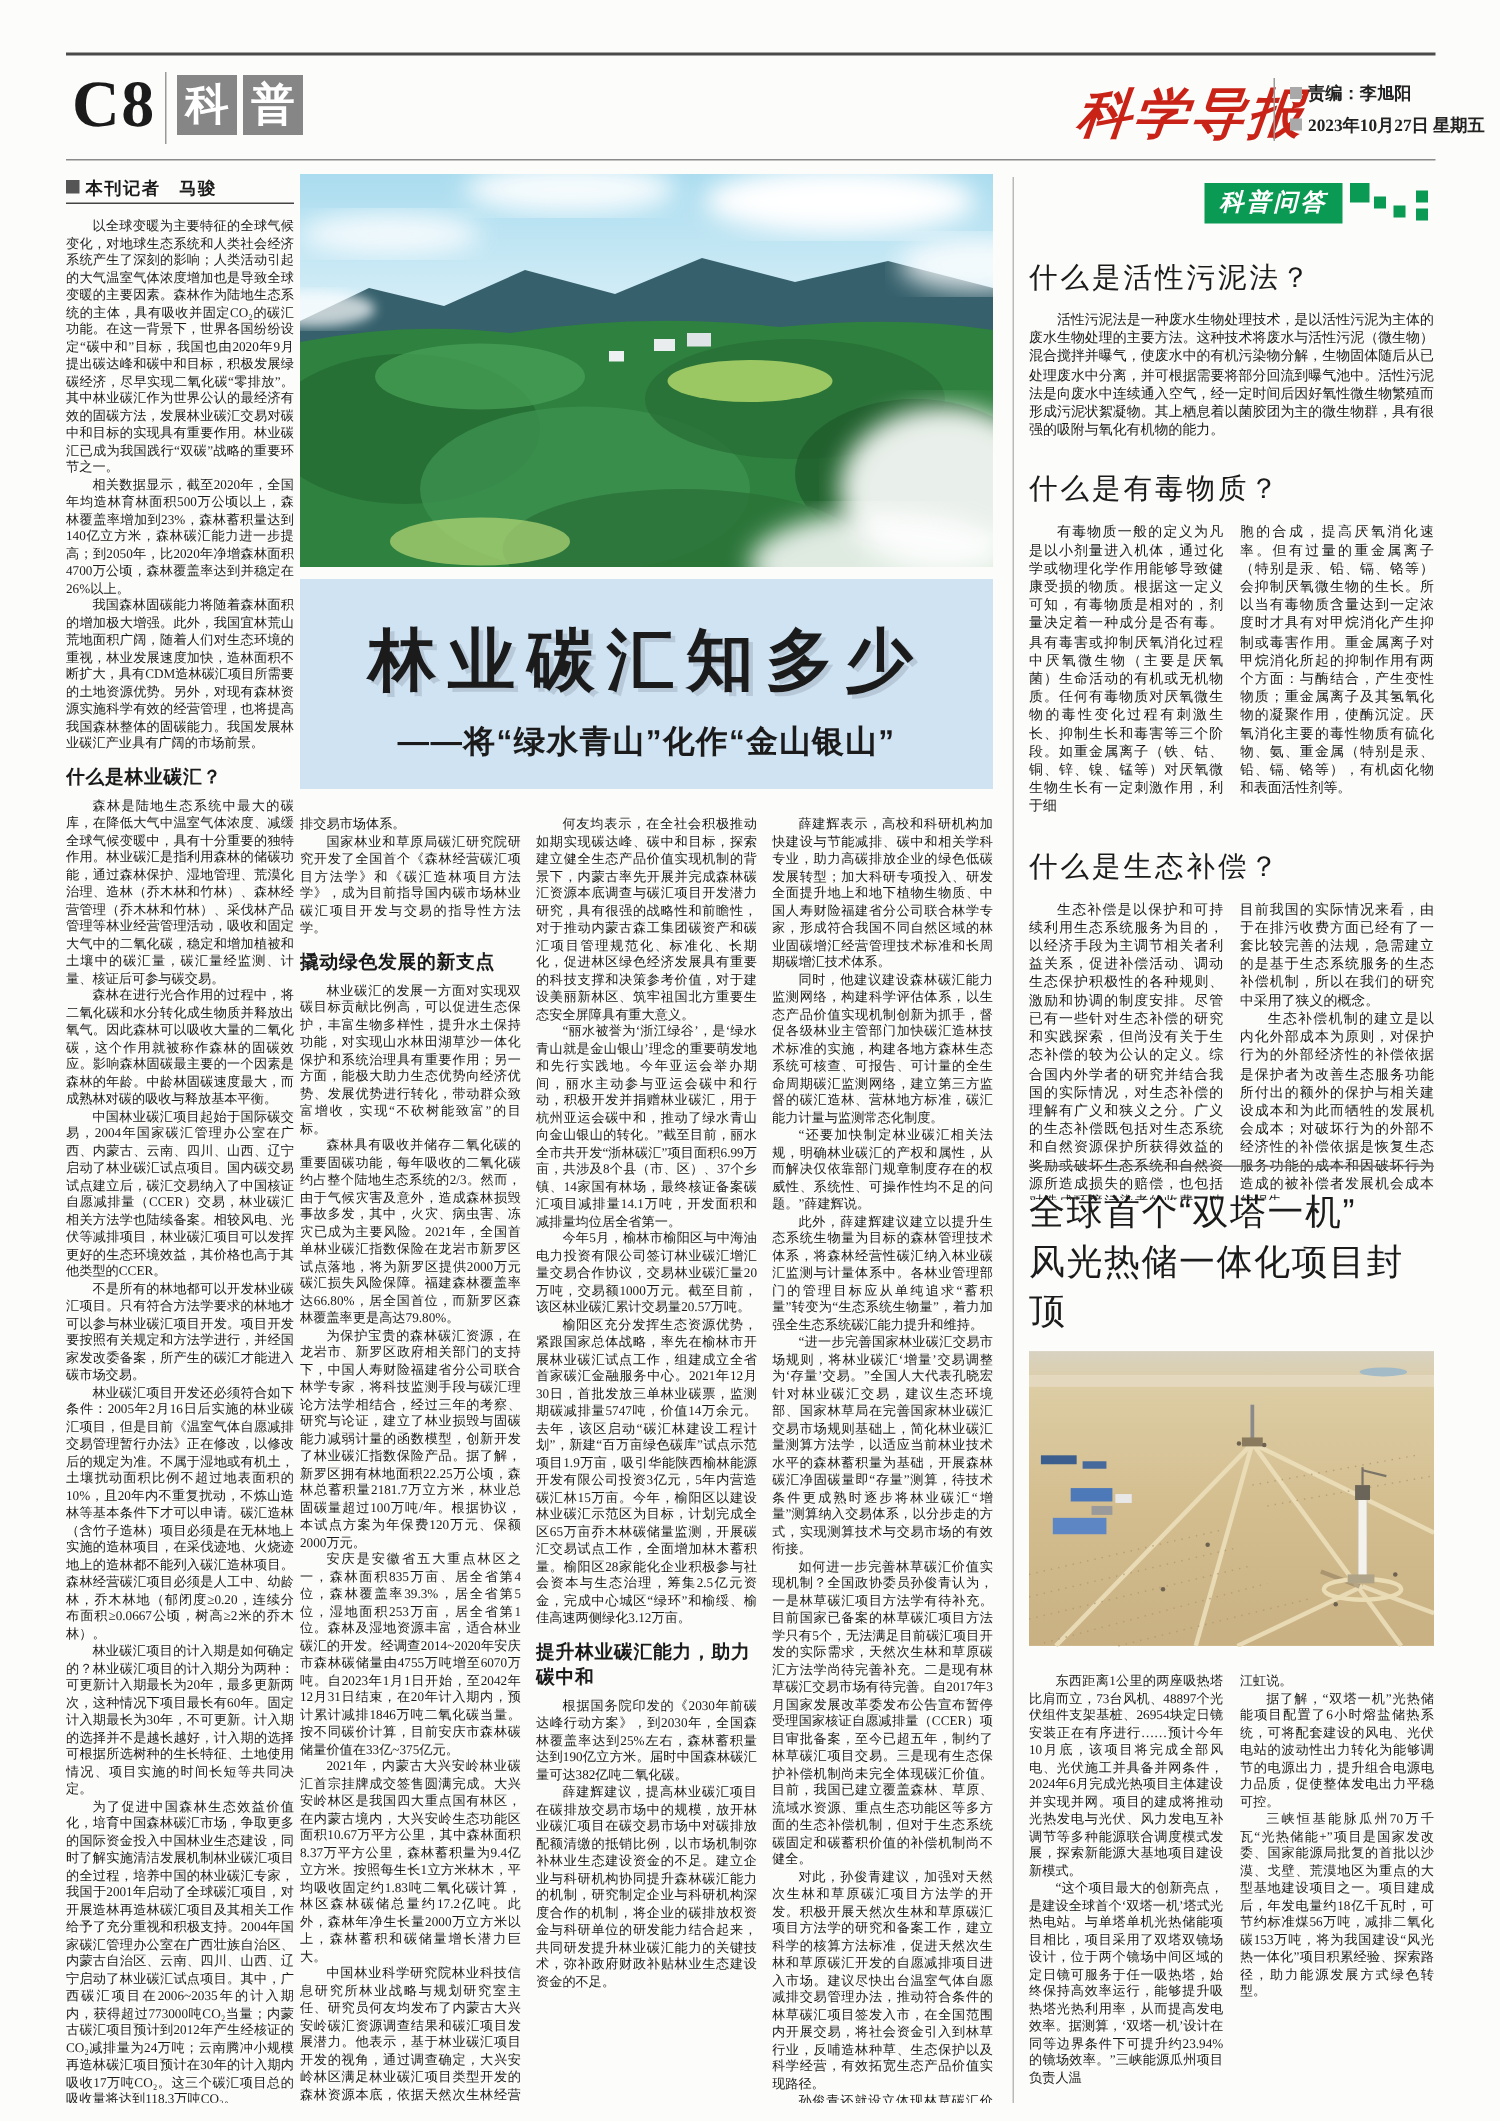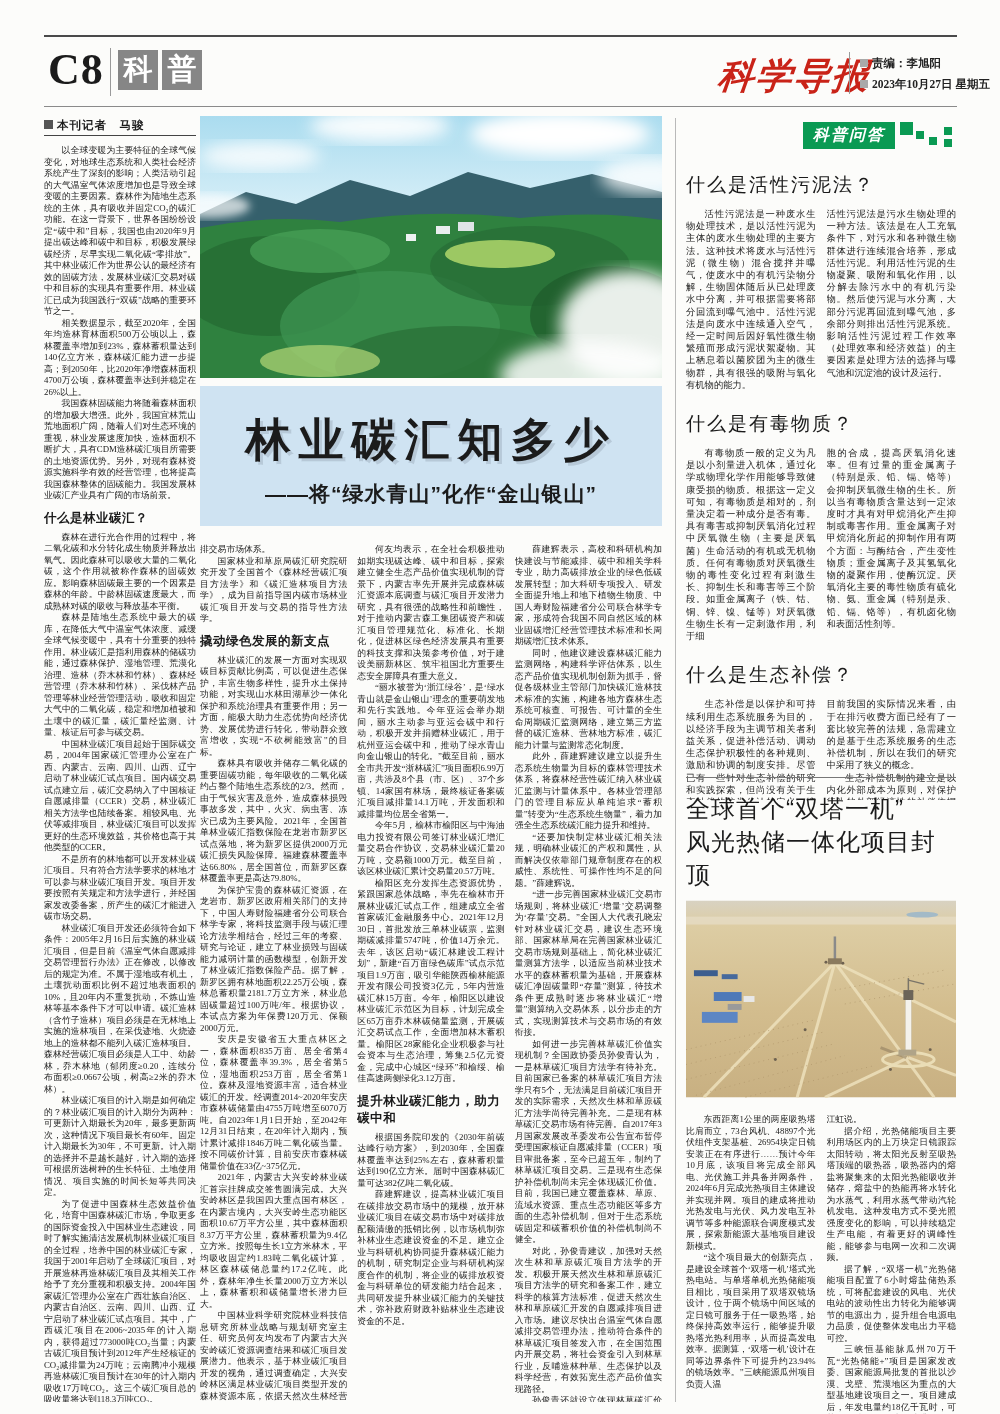--- a/index.html
+++ b/index.html
@@ -78,22 +78,22 @@
 </div>
 <div class="hdr-rule"></div>
 
 <div class="leftcol">
   <div class="byline"><span class="sq"></span><span>本刊记者　马骏</span></div>
   <div>
       <p class="para">以全球变暖为主要特征的全球气候变化，对地球生态系统和人类社会经济系统产生了深刻的影响；人类活动引起的大气温室气体浓度增加也是导致全球变暖的主要因素。森林作为陆地生态系统的主体，具有吸收并固定CO₂的碳汇功能。在这一背景下，世界各国纷纷设定“碳中和”目标，我国也由2020年9月提出碳达峰和碳中和目标，积极发展绿碳经济，尽早实现二氧化碳“零排放”。其中林业碳汇作为世界公认的最经济有效的固碳方法，发展林业碳汇交易对碳中和目标的实现具有重要作用。林业碳汇已成为我国践行“双碳”战略的重要环节之一。</p>
       <p class="para">相关数据显示，截至2020年，全国年均造林育林面积500万公顷以上，森林覆盖率增加到23%，森林蓄积量达到140亿立方米，森林碳汇能力进一步提高；到2050年，比2020年净增森林面积4700万公顷，森林覆盖率达到并稳定在26%以上。</p>
       <p class="para">我国森林固碳能力将随着森林面积的增加极大增强。此外，我国宜林荒山荒地面积广阔，随着人们对生态环境的重视，林业发展速度加快，造林面积不断扩大，具有CDM造林碳汇项目所需要的土地资源优势。另外，对现有森林资源实施科学有效的经营管理，也将提高我国森林整体的固碳能力。我国发展林业碳汇产业具有广阔的市场前景。</p>
       <h3 class="colhead">什么是林业碳汇？</h3>
+      <p class="para">森林是陆地生态系统中最大的碳库，在降低大气中温室气体浓度、减缓全球气候变暖中，具有十分重要的独特作用。林业碳汇是指利用森林的储碳功能，通过森林保护、湿地管理、荒漠化治理、造林（乔木林和竹林）、森林经营管理（乔木林和竹林）、采伐林产品管理等林业经营管理活动，吸收和固定大气中的二氧化碳，稳定和增加植被和土壤中的碳汇量，碳汇量经监测、计量、核证后可参与碳交易。</p>
       <p class="para">森林在进行光合作用的过程中，将二氧化碳和水分转化成生物质并释放出氧气。因此森林可以吸收大量的二氧化碳，这个作用就被称作森林的固碳效应。影响森林固碳最主要的一个因素是森林的年龄。中龄林固碳速度最大，而成熟林对碳的吸收与释放基本平衡。</p>
-      <p class="para">森林是陆地生态系统中最大的碳库，在降低大气中温室气体浓度、减缓全球气候变暖中，具有十分重要的独特作用。林业碳汇是指利用森林的储碳功能，通过森林保护、湿地管理、荒漠化治理、造林（乔木林和竹林）、森林经营管理（乔木林和竹林）、采伐林产品管理等林业经营管理活动，吸收和固定大气中的二氧化碳，稳定和增加植被和土壤中的碳汇量，碳汇量经监测、计量、核证后可参与碳交易。</p>
       <p class="para">中国林业碳汇项目起始于国际碳交易，2004年国家碳汇管理办公室在广西、内蒙古、云南、四川、山西、辽宁启动了林业碳汇试点项目。国内碳交易试点建立后，碳汇交易纳入了中国核证自愿减排量（CCER）交易，林业碳汇相关方法学也陆续备案。相较风电、光伏等减排项目，林业碳汇项目可以发挥更好的生态环境效益，其价格也高于其他类型的CCER。</p>
       <p class="para">不是所有的林地都可以开发林业碳汇项目。只有符合方法学要求的林地才可以参与林业碳汇项目开发。项目开发要按照有关规定和方法学进行，并经国家发改委备案，所产生的碳汇才能进入碳市场交易。</p>
       <p class="para">林业碳汇项目开发还必须符合如下条件：2005年2月16日后实施的林业碳汇项目，但是目前《温室气体自愿减排交易管理暂行办法》正在修改，以修改后的规定为准。不属于湿地或有机土，土壤扰动面积比例不超过地表面积的10%，且20年内不重复扰动，不炼山造林等基本条件下才可以申请。碳汇造林（含竹子造林）项目必须是在无林地上实施的造林项目，在采伐迹地、火烧迹地上的造林都不能列入碳汇造林项目。森林经营碳汇项目必须是人工中、幼龄林，乔木林地（郁闭度≥0.20，连续分布面积≥0.0667公顷，树高≥2米的乔木林）。</p>
       <p class="para">林业碳汇项目的计入期是如何确定的？林业碳汇项目的计入期分为两种：可更新计入期最长为20年，最多更新两次，这种情况下项目最长有60年。固定计入期最长为30年，不可更新。计入期的选择并不是越长越好，计入期的选择可根据所选树种的生长特征、土地使用情况、项目实施的时间长短等共同决定。</p>
       <p class="para">为了促进中国森林生态效益价值化，培育中国森林碳汇市场，争取更多的国际资金投入中国林业生态建设，同时了解实施清洁发展机制林业碳汇项目的全过程，培养中国的林业碳汇专家，我国于2001年启动了全球碳汇项目，对开展造林再造林碳汇项目及其相关工作给予了充分重视和积极支持。2004年国家碳汇管理办公室在广西壮族自治区、内蒙古自治区、云南、四川、山西、辽宁启动了林业碳汇试点项目。其中，广西碳汇项目在2006~2035年的计入期内，获得超过773000吨CO₂当量；内蒙古碳汇项目预计到2012年产生经核证的CO₂减排量为24万吨；云南腾冲小规模再造林碳汇项目预计在30年的计入期内吸收17万吨CO₂。这三个碳汇项目总的吸收量将达到118.3万吨CO₂。</p>
     </div>
 </div>
 
 <svg class="photo" viewBox="0 0 462 262">
   <defs>
@@ -154,22 +154,22 @@
       <p class="para">“丽水被誉为‘浙江绿谷’，是‘绿水青山就是金山银山’理念的重要萌发地和先行实践地。今年亚运会举办期间，丽水主动参与亚运会碳中和行动，积极开发并捐赠林业碳汇，用于杭州亚运会碳中和，推动了绿水青山向金山银山的转化。”截至目前，丽水全市共开发“浙林碳汇”项目面积6.99万亩，共涉及8个县（市、区）、37个乡镇、14家国有林场，最终核证备案碳汇项目减排量14.1万吨，开发面积和减排量均位居全省第一。</p>
       <p class="para">今年5月，榆林市榆阳区与中海油电力投资有限公司签订林业碳汇增汇量交易合作协议，交易林业碳汇量20万吨，交易额1000万元。截至目前，该区林业碳汇累计交易量20.57万吨。</p>
       <p class="para">榆阳区充分发挥生态资源优势，紧跟国家总体战略，率先在榆林市开展林业碳汇试点工作，组建成立全省首家碳汇金融服务中心。2021年12月30日，首批发放三单林业碳票，监测期碳减排量5747吨，价值14万余元。去年，该区启动“碳汇林建设工程计划”，新建“百万亩绿色碳库”试点示范项目1.9万亩，吸引华能陕西榆林能源开发有限公司投资3亿元，5年内营造碳汇林15万亩。今年，榆阳区以建设林业碳汇示范区为目标，计划完成全区65万亩乔木林碳储量监测，开展碳汇交易试点工作，全面增加林木蓄积量。榆阳区28家能化企业积极参与社会资本与生态治理，筹集2.5亿元资金，完成中心城区“绿环”和榆绥、榆佳高速两侧绿化3.12万亩。</p>
       <h3 class="colhead">提升林业碳汇能力，助力碳中和</h3>
       <p class="para">根据国务院印发的《2030年前碳达峰行动方案》，到2030年，全国森林覆盖率达到25%左右，森林蓄积量达到190亿立方米。届时中国森林碳汇量可达382亿吨二氧化碳。</p>
       <p class="para">薛建辉建议，提高林业碳汇项目在碳排放交易市场中的规模，放开林业碳汇项目在碳交易市场中对碳排放配额清缴的抵销比例，以市场机制弥补林业生态建设资金的不足。建立企业与科研机构协同提升森林碳汇能力的机制，研究制定企业与科研机构深度合作的机制，将企业的碳排放权资金与科研单位的研发能力结合起来，共同研发提升林业碳汇能力的关键技术，弥补政府财政补贴林业生态建设资金的不足。</p>
     </div>
   <div class="midcol">
       <p class="para">薛建辉表示，高校和科研机构加快建设与节能减排、碳中和相关学科专业，助力高碳排放企业的绿色低碳发展转型；加大科研专项投入、研发全面提升地上和地下植物生物质、中国人寿财险福建省分公司联合林学专家，形成符合我国不同自然区域的林业固碳增汇经营管理技术标准和长周期碳增汇技术体系。</p>
       <p class="para">同时，他建议建设森林碳汇能力监测网络，构建科学评估体系，以生态产品价值实现机制创新为抓手，督促各级林业主管部门加快碳汇造林技术标准的实施，构建各地方森林生态系统可核查、可报告、可计量的全生命周期碳汇监测网络，建立第三方监督的碳汇造林、营林地方标准，碳汇能力计量与监测常态化制度。</p>
+      <p class="para">“还要加快制定林业碳汇相关法规，明确林业碳汇的产权和属性，从而解决仅依靠部门规章制度存在的权威性、系统性、可操作性均不足的问题。”薛建辉说。</p>
       <p class="para">此外，薛建辉建议建立以提升生态系统生物量为目标的森林管理技术体系，将森林经营性碳汇纳入林业碳汇监测与计量体系中。各林业管理部门的管理目标应从单纯追求“蓄积量”转变为“生态系统生物量”，着力加强全生态系统碳汇能力提升和维持。</p>
-      <p class="para">“还要加快制定林业碳汇相关法规，明确林业碳汇的产权和属性，从而解决仅依靠部门规章制度存在的权威性、系统性、可操作性均不足的问题。”薛建辉说。</p>
       <p class="para">“进一步完善国家林业碳汇交易市场规则，将林业碳汇‘增量’交易调整为‘存量’交易。”全国人大代表孔晓宏针对林业碳汇交易，建议生态环境部、国家林草局在完善国家林业碳汇交易市场规则基础上，简化林业碳汇量测算方法学，以适应当前林业技术水平的森林蓄积量为基础，开展森林碳汇净固碳量即“存量”测算，待技术条件更成熟时逐步将林业碳汇“增量”测算纳入交易体系，以分步走的方式，实现测算技术与交易市场的有效衔接。</p>
       <p class="para">如何进一步完善林草碳汇价值实现机制？全国政协委员孙俊青认为，一是林草碳汇项目方法学有待补充。目前国家已备案的林草碳汇项目方法学只有5个，无法满足目前碳汇项目开发的实际需求，天然次生林和草原碳汇方法学尚待完善补充。二是现有林草碳汇交易市场有待完善。自2017年3月国家发展改革委发布公告宣布暂停受理国家核证自愿减排量（CCER）项目审批备案，至今已超五年，制约了林草碳汇项目交易。三是现有生态保护补偿机制尚未完全体现碳汇价值。目前，我国已建立覆盖森林、草原、流域水资源、重点生态功能区等多方面的生态补偿机制，但对于生态系统碳固定和碳蓄积价值的补偿机制尚不健全。</p>
       <p class="para">对此，孙俊青建议，加强对天然次生林和草原碳汇项目方法学的开发。积极开展天然次生林和草原碳汇项目方法学的研究和备案工作，建立科学的核算方法标准，促进天然次生林和草原碳汇开发的自愿减排项目进入市场。建议尽快出台温室气体自愿减排交易管理办法，推动符合条件的林草碳汇项目签发入市，在全国范围内开展交易，将社会资金引入到林草行业，反哺造林种草、生态保护以及科学经营，有效拓宽生态产品价值实现路径。</p>
       <p class="para">孙俊青还就设立体现林草碳汇价值的生态保护补偿试点提出建议。在加大林草生态纵向补偿基础上，推动设立林草碳汇横向补偿试点，推动林草固碳量大的地区获得更多收益，助力“双碳”战略目标实现。</p>
     </div>
 </div>
 
 <div class="side-vline"></div>
 <div class="sidebar">
   <div class="badge-row">
@@ -181,23 +181,20 @@
       <i style="left:46px;top:5px;width:8px;height:8px;"></i>
       <i style="left:46px;top:17px;width:8px;height:8px;"></i>
     </span>
   </div>
   <div class="qa-area">
     <div class="qa-section">
       <h2 class="qa-title">什么是活性污泥法？</h2>
       <div class="qa-cols">
         <div class="qa-col">
             <p class="para">活性污泥法是一种废水生物处理技术，是以活性污泥为主体的废水生物处理的主要方法。这种技术将废水与活性污泥（微生物）混合搅拌并曝气，使废水中的有机污染物分解，生物固体随后从已处理废水中分离，并可根据需要将部分回流到曝气池中。活性污泥法是向废水中连续通入空气，经一定时间后因好氧性微生物繁殖而形成污泥状絮凝物。其上栖息着以菌胶团为主的微生物群，具有很强的吸附与氧化有机物的能力。</p>
-          </div>
-        <div class="qa-col">
-            <p class="para noind">活性污泥法是污水生物处理的一种方法。该法是在人工充氧条件下，对污水和各种微生物群体进行连续混合培养，形成活性污泥。利用活性污泥的生物凝聚、吸附和氧化作用，以分解去除污水中的有机污染物。然后使污泥与水分离，大部分污泥再回流到曝气池，多余部分则排出活性污泥系统。影响活性污泥过程工作效率（处理效率和经济效益）的主要因素是处理方法的选择与曝气池和沉淀池的设计及运行。</p>
           </div>
       </div>
     </div>
     <div class="qa-section">
       <h2 class="qa-title">什么是有毒物质？</h2>
       <div class="qa-cols">
         <div class="qa-col">
             <p class="para">有毒物质一般的定义为凡是以小剂量进入机体，通过化学或物理化学作用能够导致健康受损的物质。根据这一定义可知，有毒物质是相对的，剂量决定着一种成分是否有毒。具有毒害或抑制厌氧消化过程中厌氧微生物（主要是厌氧菌）生命活动的有机或无机物质。任何有毒物质对厌氧微生物的毒性变化过程有刺激生长、抑制生长和毒害等三个阶段。如重金属离子（铁、钴、铜、锌、镍、锰等）对厌氧微生物生长有一定刺激作用，利于细</p>
           </div>
         <div class="qa-col">
@@ -277,20 +274,19 @@
       <circle cx="90" cy="160" r="1.5" fill="#6d6150"></circle>
   </svg>
   <div class="tower-cols">
     <div class="tower-col">
         <p class="para">东西距离1公里的两座吸热塔比肩而立，73台风机、48897个光伏组件支架基桩、26954块定日镜安装正在有序进行……预计今年10月底，该项目将完成全部风电、光伏施工并具备并网条件，2024年6月完成光热项目主体建设并实现并网。项目的建成将推动光热发电与光伏、风力发电互补调节等多种能源联合调度模式发展，探索新能源大基地项目建设新模式。</p>
         <p class="para">“这个项目最大的创新亮点，是建设全球首个‘双塔一机’塔式光热电站。与单塔单机光热储能项目相比，项目采用了双塔双镜场设计，位于两个镜场中间区域的定日镜可服务于任一吸热塔，始终保持高效率运行，能够提升吸热塔光热利用率，从而提高发电效率。据测算，‘双塔一机’设计在同等边界条件下可提升约23.94%的镜场效率。”三峡能源瓜州项目负责人温</p>
       </div>
     <div class="tower-col">
       <div>
           <p class="para noind">江虹说。</p>
-          <p class="para">据介绍，光热储能项目主要利用场区内的上万块定日镜跟踪太阳转动，将太阳光反射至吸热塔顶端的吸热器，吸热器内的熔盐将聚集来的太阳光热能吸收并储存，熔盐中的热能再将水转化为水蒸气，利用水蒸气带动汽轮机发电。这种发电方式不受光照强度变化的影响，可以持续稳定生产电能，有着更好的调峰性能，能够参与电网一次和二次调频。</p>
           <p class="para">据了解，“双塔一机”光热储能项目配置了6小时熔盐储热系统，可将配套建设的风电、光伏电站的波动性出力转化为能够调节的电源出力，提升组合电源电力品质，促使整体发电出力平稳可控。</p>
           <p class="para">三峡恒基能脉瓜州70万千瓦“光热储能+”项目是国家发改委、国家能源局批复的首批以沙漠、戈壁、荒漠地区为重点的大型基地建设项目之一。项目建成后，年发电量约18亿千瓦时，可节约标准煤56万吨，减排二氧化碳153万吨，将为我国建设“风光热一体化”项目积累经验、探索路径，助力能源发展方式绿色转型。</p>
         </div>
 
     </div>
   </div>
 </div>
 
 </body></html>

